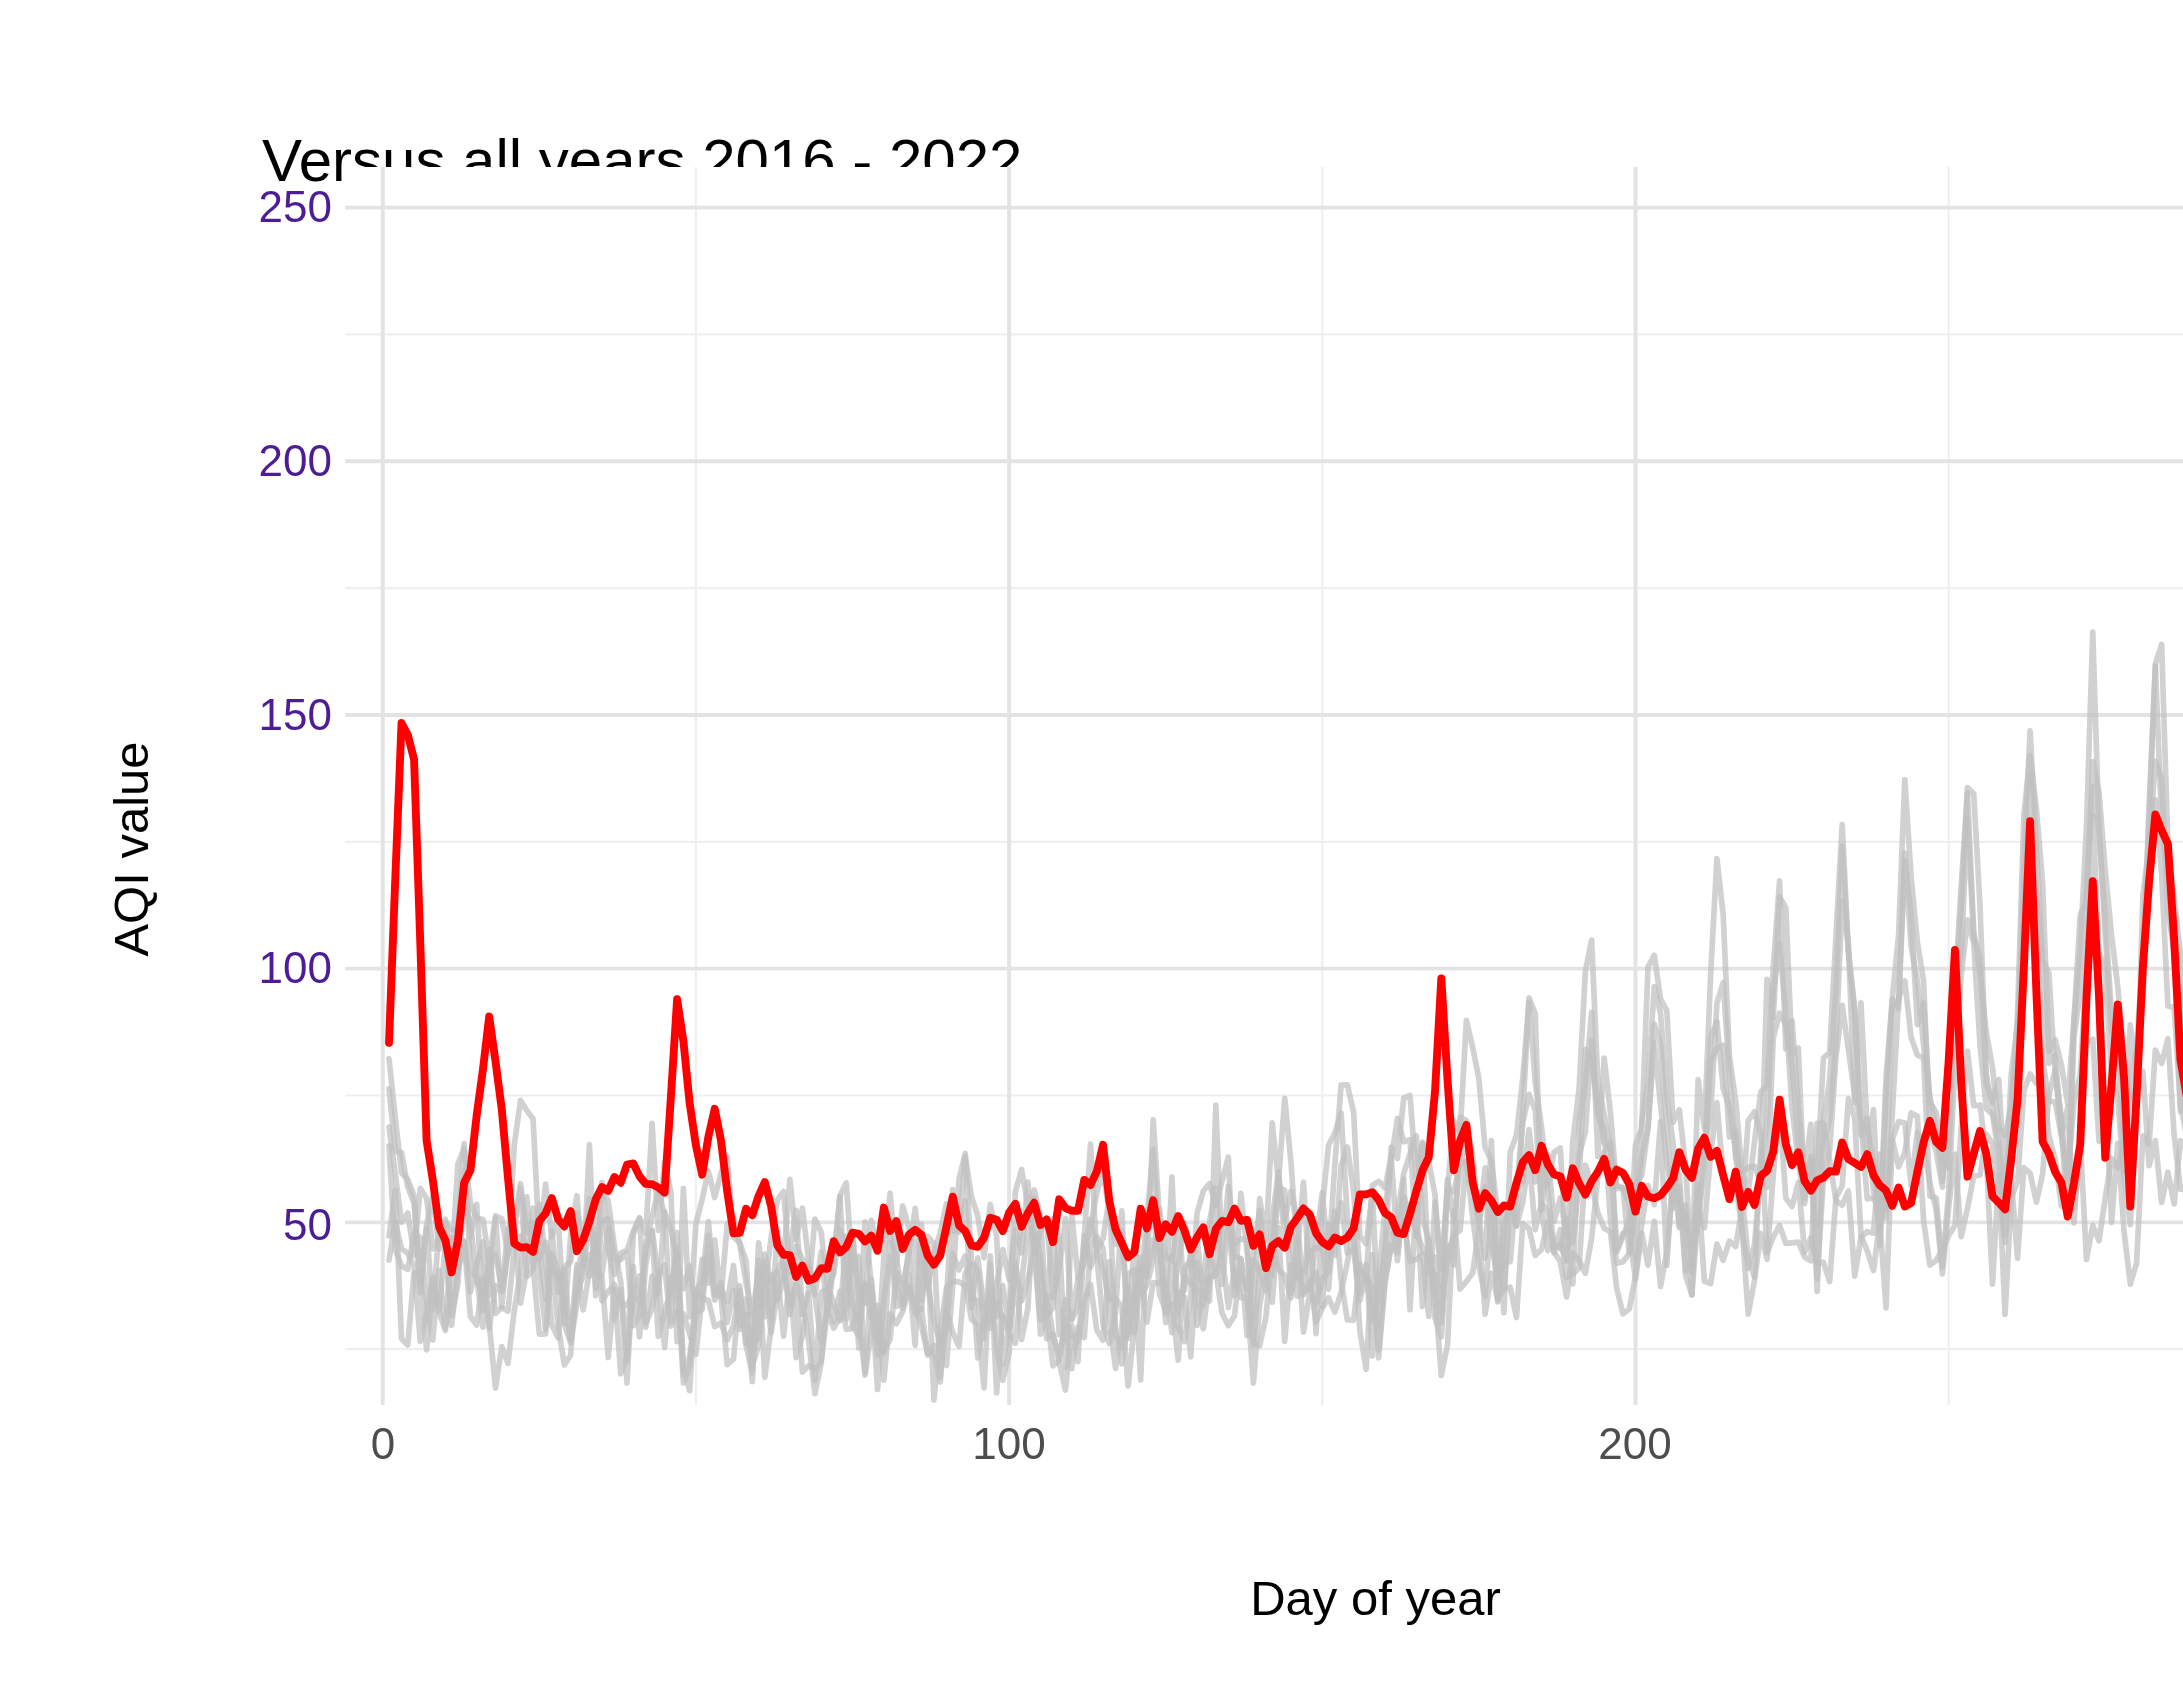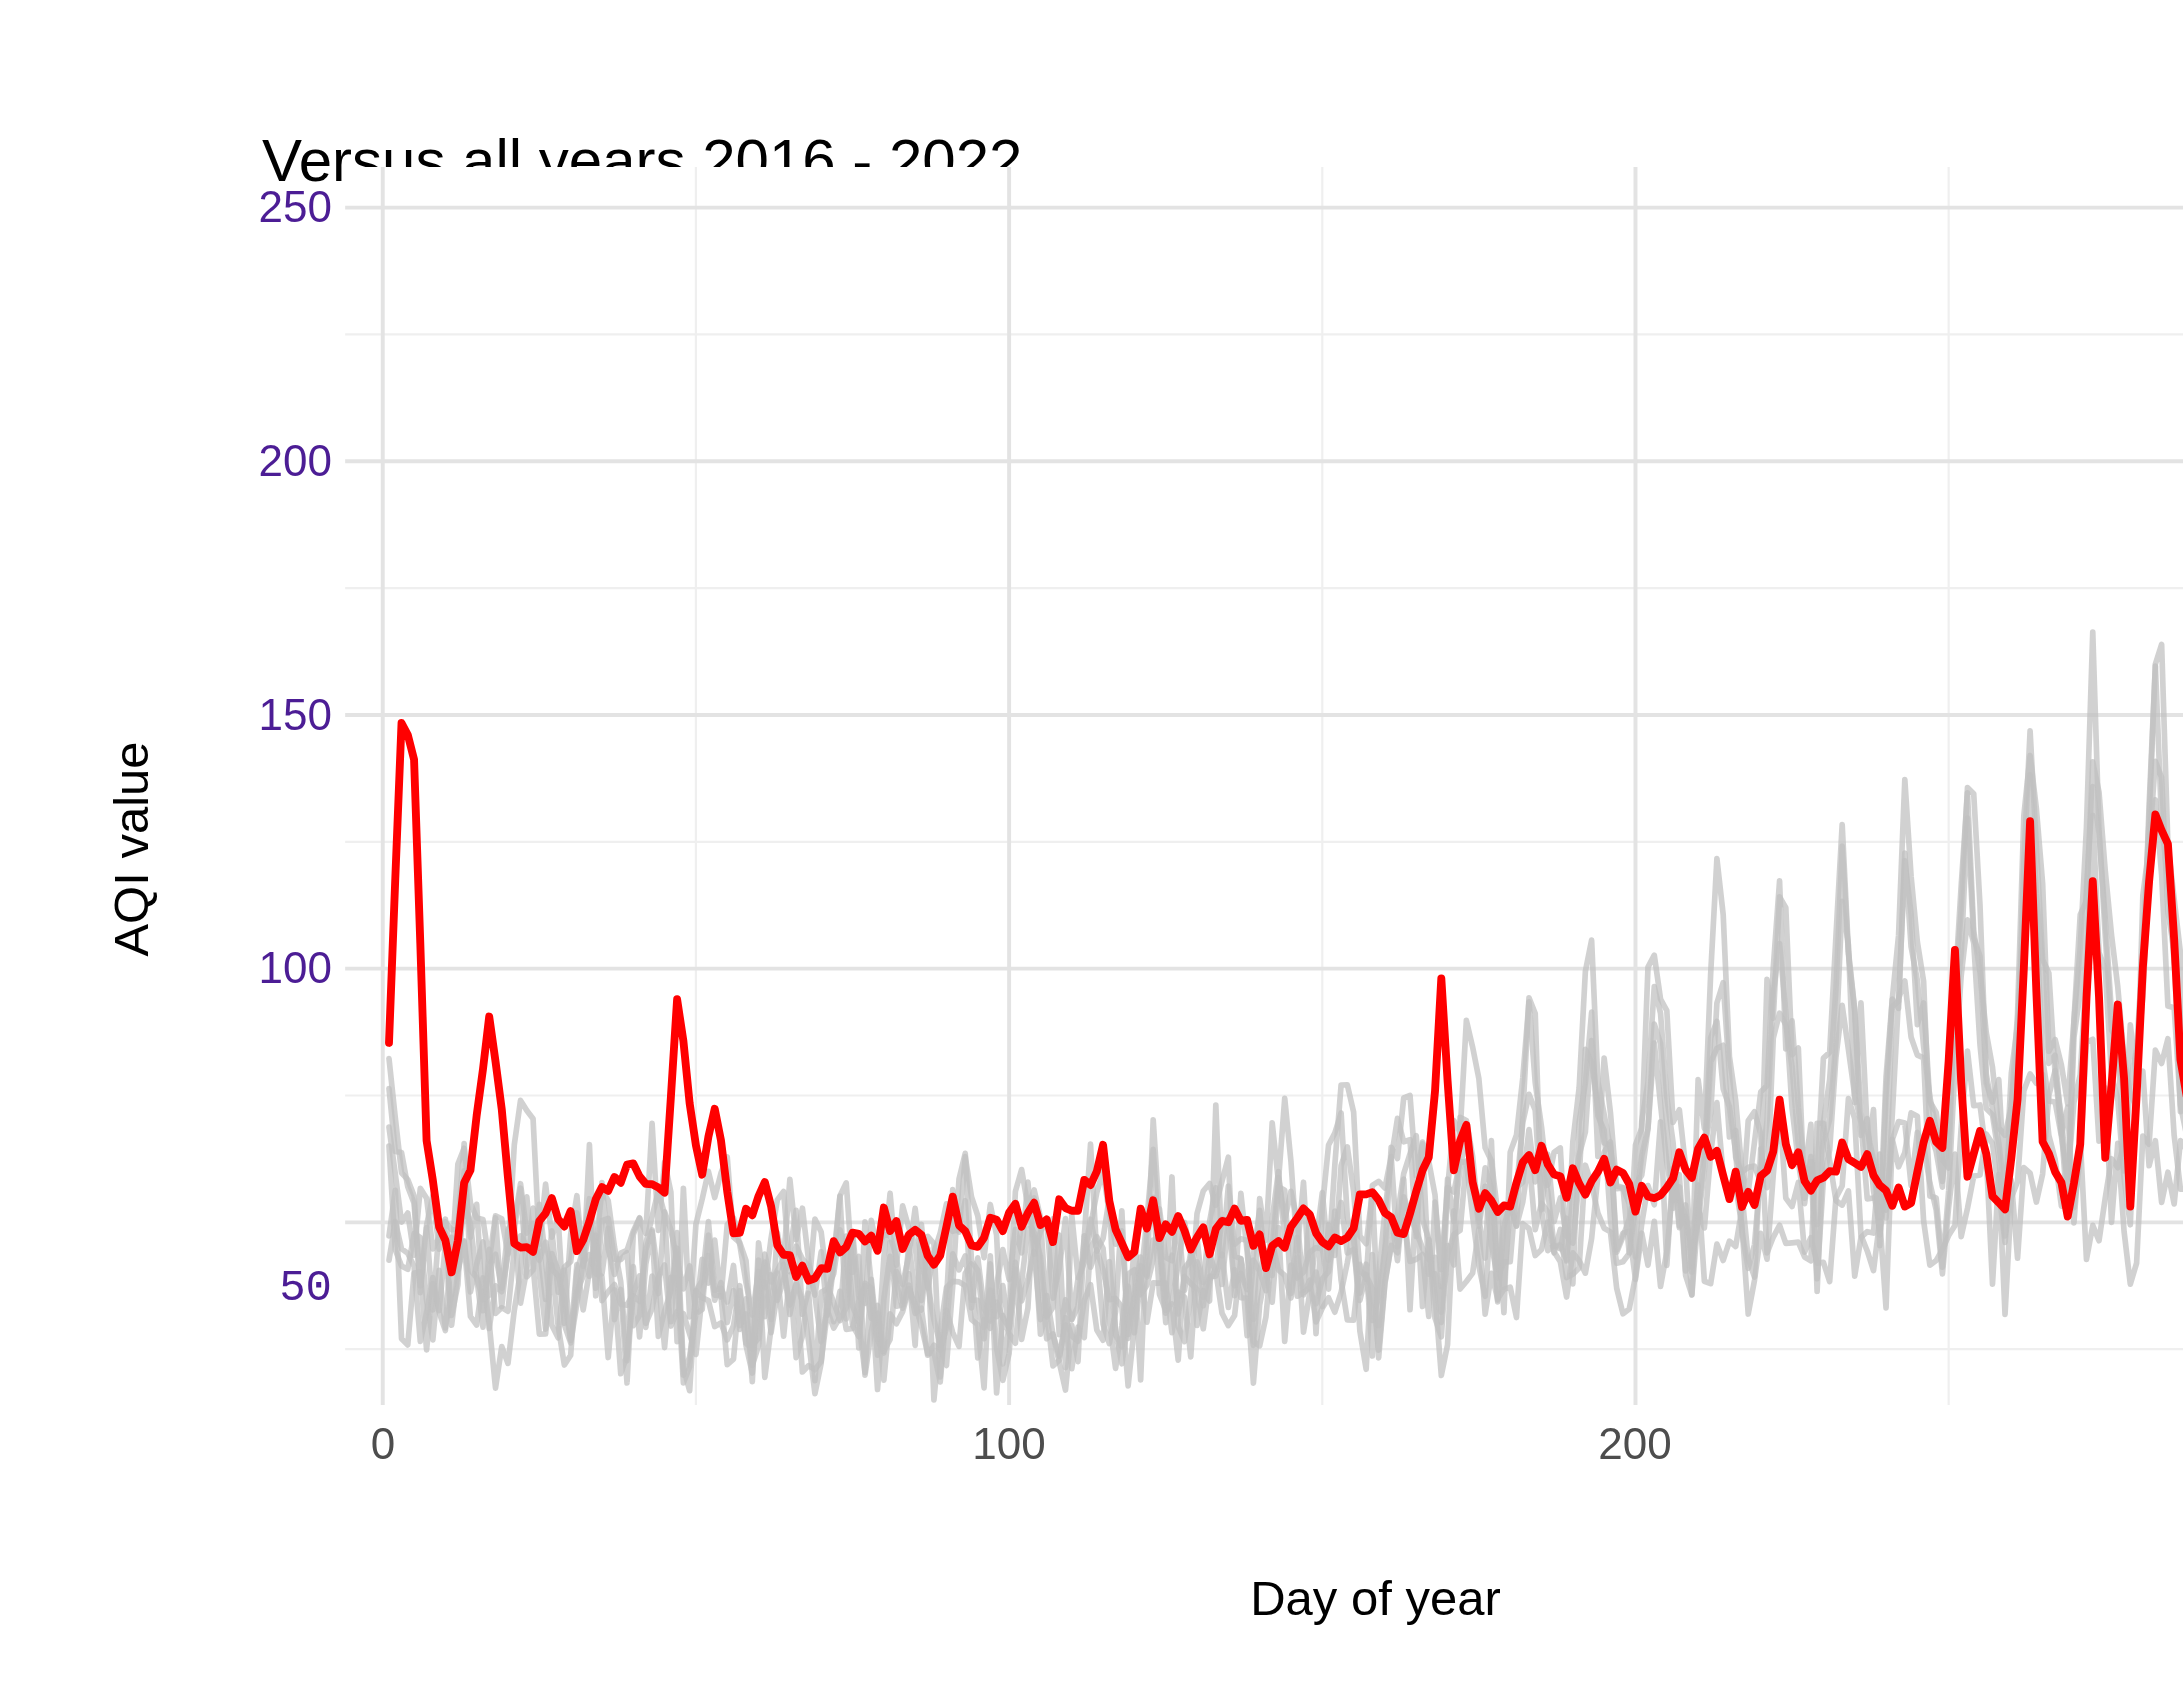--- a/index.html
+++ b/index.html
@@ -132,21 +132,21 @@
 <div id="chart-root">
 
 
   <div class="plot-subtitle">Versus all years 2016 - 2022</div>
 
   <div class="axis-title-y">AQI value</div>
 
   <div class="axis-title-x">Day of year</div>
 
   <div class="ticks-y-wrap" id="ticks-y">
-      <div class="tick-y" style="top: 1288px; font-family: Liberation Mono, monospace;">50</div>
+      <div class="tick-y" style="top: 1225px;">50</div>
       <div class="tick-y" style="top: 968px;">100</div>
       <div class="tick-y" style="top: 715px;">150</div>
       <div class="tick-y" style="top: 461px;">200</div>
       <div class="tick-y" style="top: 207px;">250</div>
     </div>
   <div id="ticks-x">
       <div class="tick-x" style="left: 383px;">0</div>
       <div class="tick-x" style="left: 1009px;">100</div>
       <div class="tick-x" style="left: 1635px;">200</div>
     </div>

